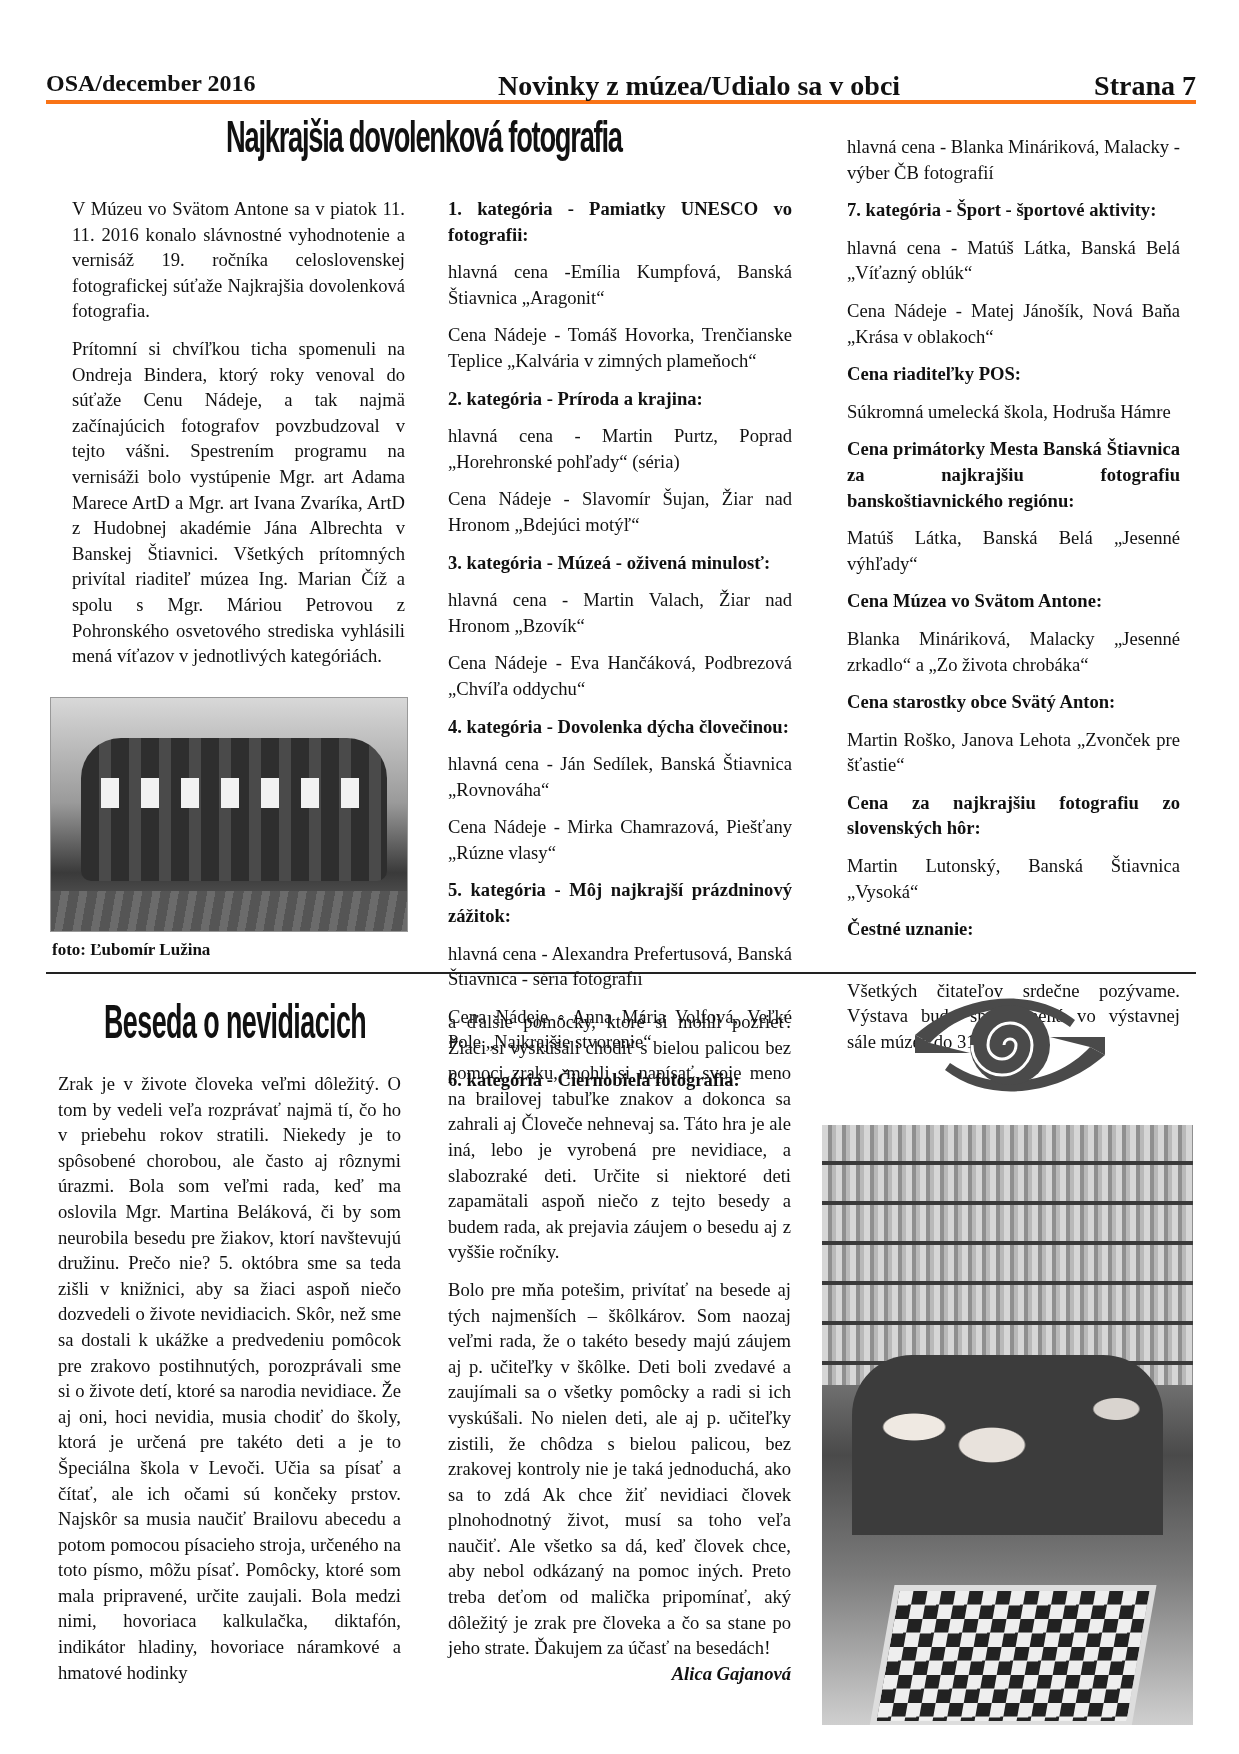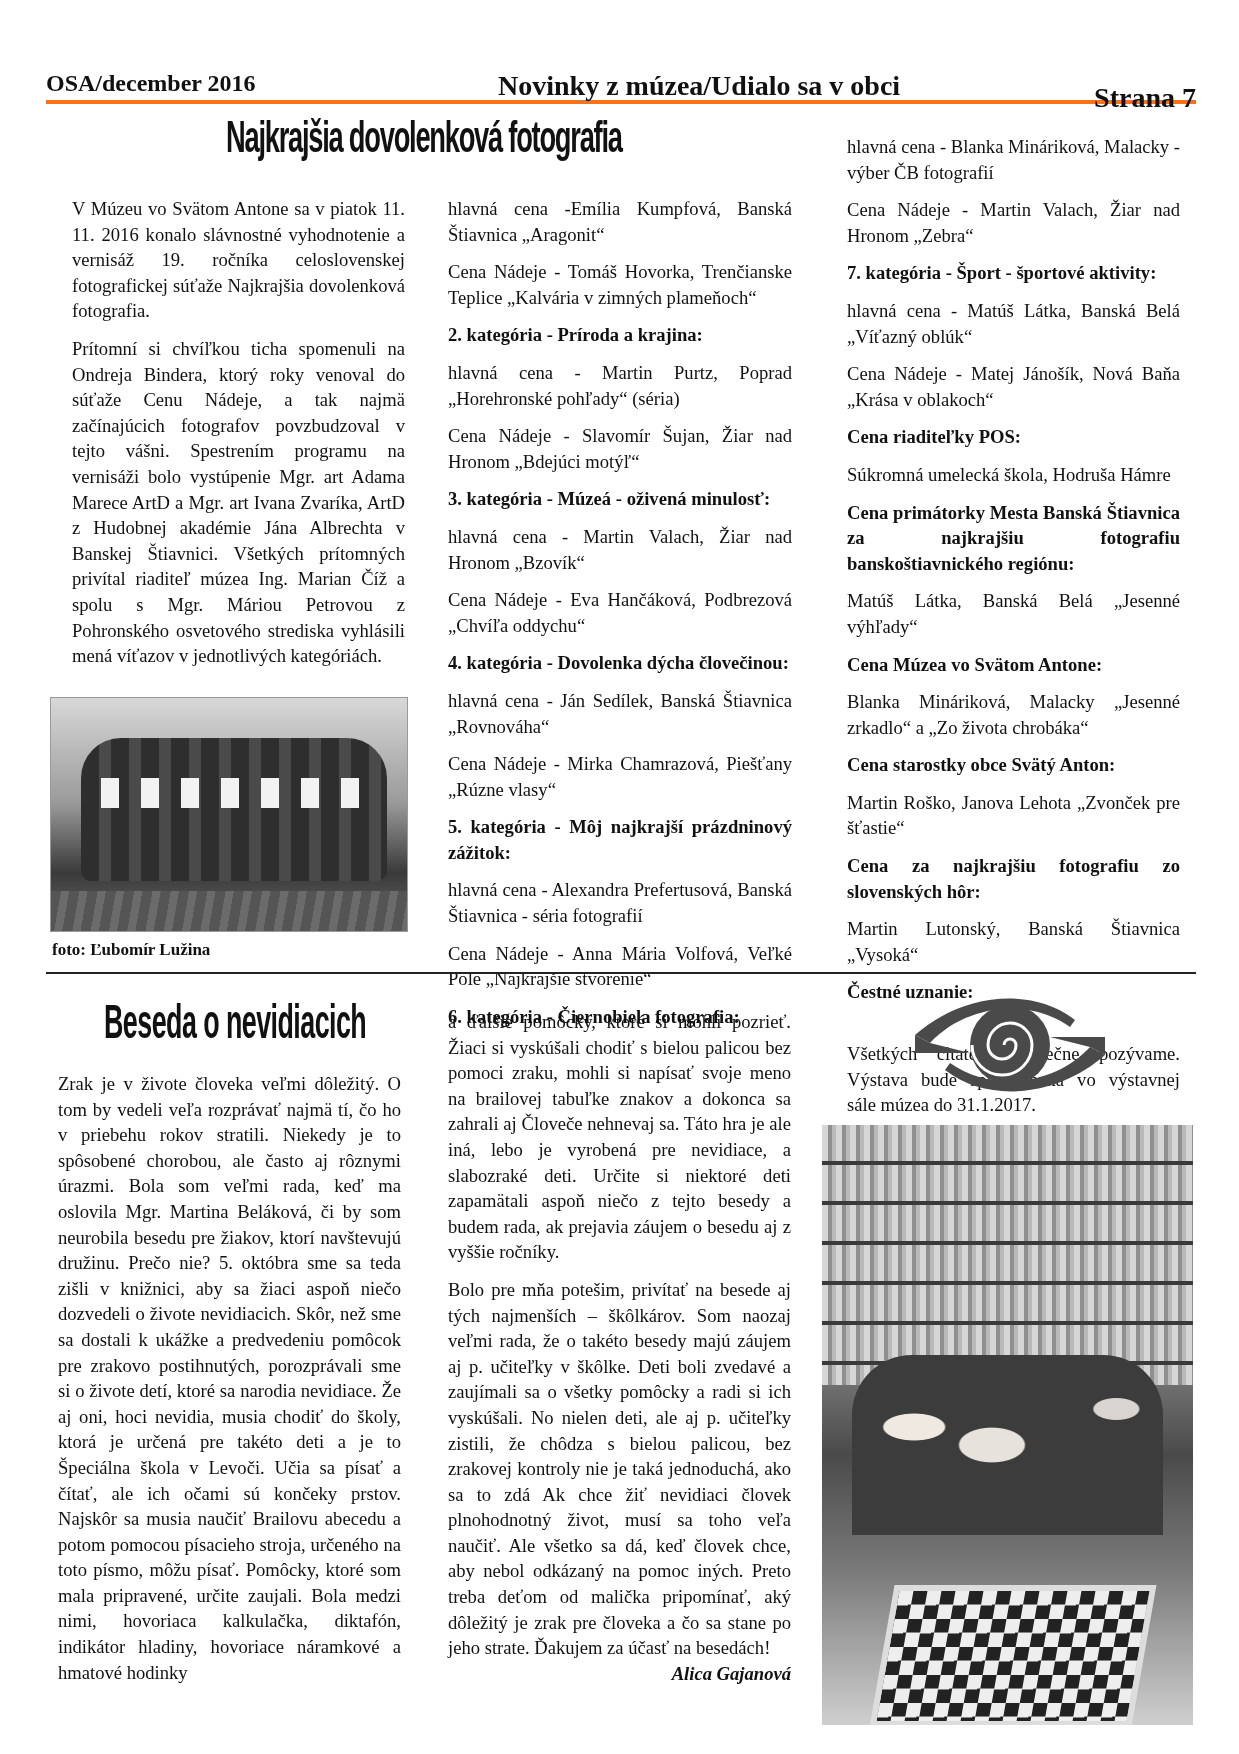--- a/index.html
+++ b/index.html
@@ -3,21 +3,21 @@
 <meta charset="utf-8">
 <style>
   html, body { margin: 0; padding: 0; background: #ffffff; }
   body { width: 1239px; height: 1754px; position: relative; overflow: hidden;
          font-family: "Liberation Serif", "DejaVu Serif", serif; color: #111; }
   .header { position: absolute; left: 46px; top: 66px; width: 1150px; height: 34px;
             border-bottom: 4px solid #f97316; }
   .header span { position: absolute; top: 4px; font-size: 28px; font-weight: bold; }
   .h-left { left: 0; font-size: 24px !important; }
   .h-center { left: 452px; }
-  .h-right { right: 0; margin-top: 12px; }
+  .h-right { right: 0; }
   .title1 { position: absolute; left: 226px; top: 112px; width: 450px; text-align: center;
             font-family: "Liberation Sans Narrow", "Liberation Sans", sans-serif;
             font-weight: bold; font-size: 44px; letter-spacing: -2px; transform: scaleX(0.62);
             transform-origin: left top; white-space: nowrap; }
   .col { position: absolute; font-size: 18.6px; line-height: 25.6px; text-align: justify; }
   .col p { margin: 12px; }
   .col .b { font-weight: bold; }
   .c1 { left: 60px; top: 184px; width: 357px; }
   .c2 { left: 436px; top: 184px; width: 368px; }
   .c3 { left: 835px; top: 122px; width: 357px; }
@@ -74,41 +74,41 @@
 </div>
 
 <div class="photo1">
   <div class="people"></div>
   <div class="certs"></div>
   <div class="floor"></div>
 </div>
 <div class="caption1">foto: Ľubomír Lužina</div>
 
 <div class="col c2" id="cat2">
+    <p class="b">1. kategória - Pamiatky UNESCO vo fotografii:</p>
     <p>hlavná cena -Emília Kumpfová, Banská Štiavnica „Aragonit“</p>
     <p>Cena Nádeje - Tomáš Hovorka, Trenčianske Teplice „Kalvária v zimných plameňoch“</p>
     <p class="b">2. kategória - Príroda a krajina:</p>
     <p>hlavná cena - Martin Purtz, Poprad „Horehronské pohľady“ (séria)</p>
     <p>Cena Nádeje - Slavomír Šujan, Žiar nad Hronom „Bdejúci motýľ“</p>
     <p class="b">3. kategória - Múzeá - oživená minulosť:</p>
     <p>hlavná cena - Martin Valach, Žiar nad Hronom „Bzovík“</p>
     <p>Cena Nádeje - Eva Hančáková, Podbrezová „Chvíľa oddychu“</p>
     <p class="b">4. kategória - Dovolenka dýcha človečinou:</p>
     <p>hlavná cena - Ján Sedílek, Banská Štiavnica „Rovnováha“</p>
     <p>Cena Nádeje - Mirka Chamrazová, Piešťany „Rúzne vlasy“</p>
     <p class="b">5. kategória - Môj najkrajší prázdninový zážitok:</p>
     <p>hlavná cena - Alexandra Prefertusová, Banská Štiavnica - séria fotografií</p>
     <p>Cena Nádeje - Anna Mária Volfová, Veľké Pole „Najkrajšie stvorenie“</p>
     <p class="b">6. kategória - Čiernobiela fotografia:</p>
   </div>
 
 <div class="col c3">
   <div id="cat3">
       <p>hlavná cena - Blanka Mináriková, Malacky - výber ČB fotografií</p>
-      <p>Cena Nádeje - Martin Valach, Žiar nad Hronom „Zebra“</p>
       <p class="b">7. kategória - Šport - športové aktivity:</p>
       <p>hlavná cena - Matúš Látka, Banská Belá „Víťazný oblúk“</p>
       <p>Cena Nádeje - Matej Jánošík, Nová Baňa „Krása v oblakoch“</p>
       <p class="b">Cena riaditeľky POS:</p>
       <p>Súkromná umelecká škola, Hodruša Hámre</p>
       <p class="b">Cena primátorky Mesta Banská Štiavnica za najkrajšiu fotografiu banskoštiavnického regiónu:</p>
       <p>Matúš Látka, Banská Belá „Jesenné výhľady“</p>
       <p class="b">Cena Múzea vo Svätom Antone:</p>
       <p>Blanka Mináriková, Malacky „Jesenné zrkadlo“ a „Zo života chrobáka“</p>
       <p class="b">Cena starostky obce Svätý Anton:</p>

